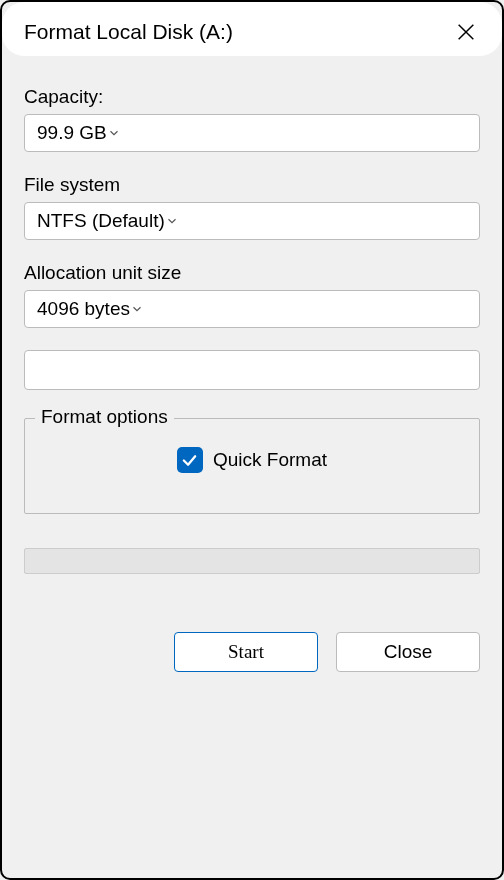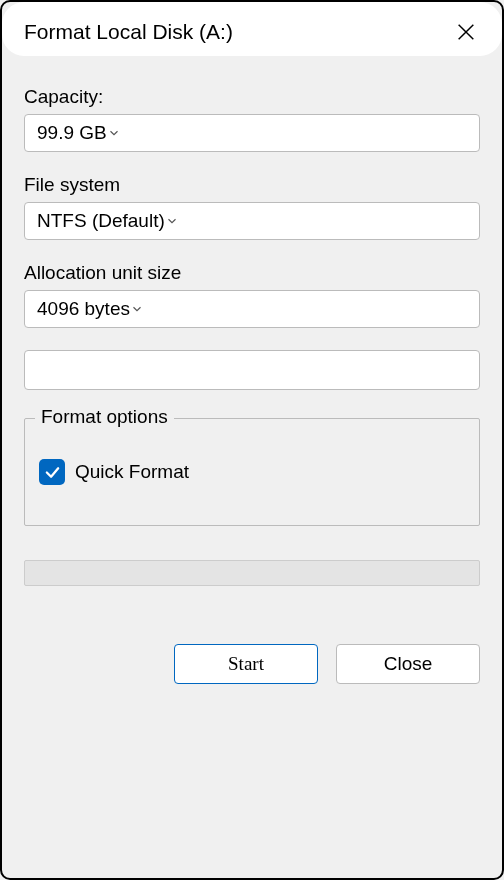--- a/index.html
+++ b/index.html
@@ -89,37 +89,38 @@
       background: #fff;
       border: 1px solid #bbb;
       border-radius: 4px;
       padding: 0 10px;
       font-size: 19px;
       font-family: inherit;
     }
     .fieldset {
       border: 1px solid #bbb;
       border-radius: 2px;
-      padding: 26px 14px 40px 14px;
+      padding: 14px 14px 40px 14px;
       margin-top: 28px;
       position: relative;
     }
     .fieldset-legend {
       position: absolute;
       top: -13px;
       left: 10px;
       background: #f0f0f0;
       padding: 0 6px;
       font-size: 19px;
     }
     .checkbox-row {
       display: flex;
       align-items: center;
       gap: 10px;
       margin-top: 14px;
+      justify-content: center;
     }
     .checkbox {
       width: 26px;
       height: 26px;
       background: #0067c0;
       border-radius: 5px;
       display: flex;
       align-items: center;
       justify-content: center;
       cursor: pointer;

